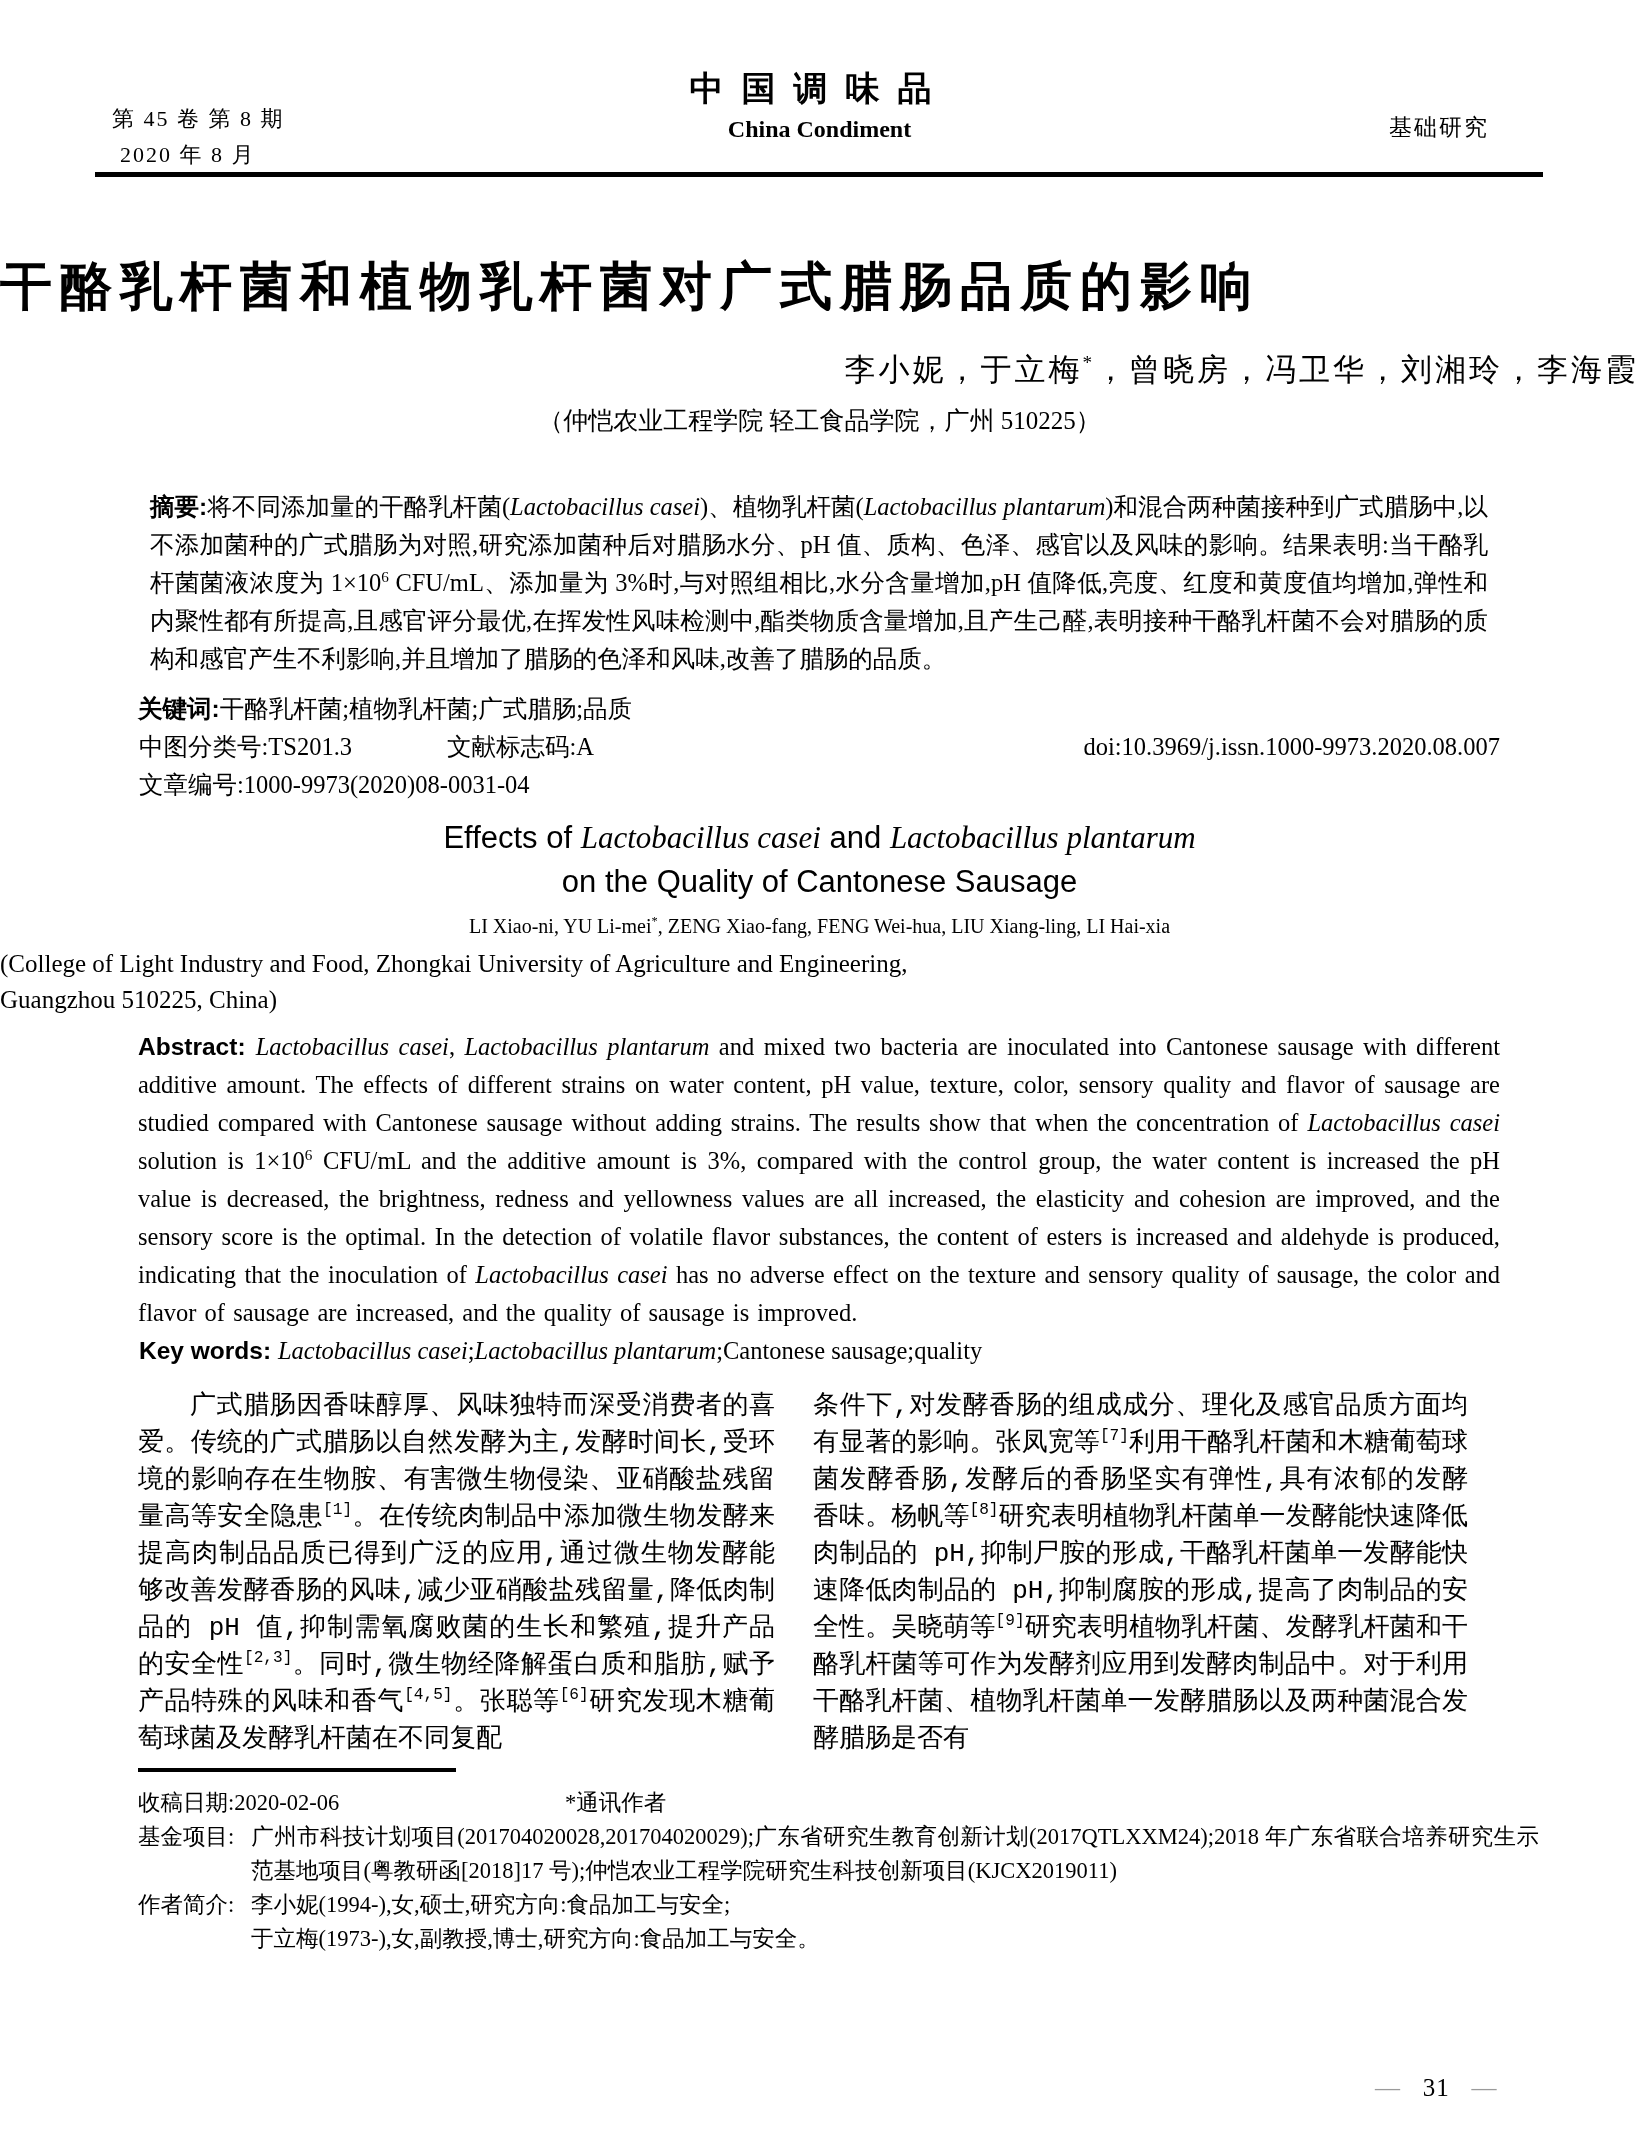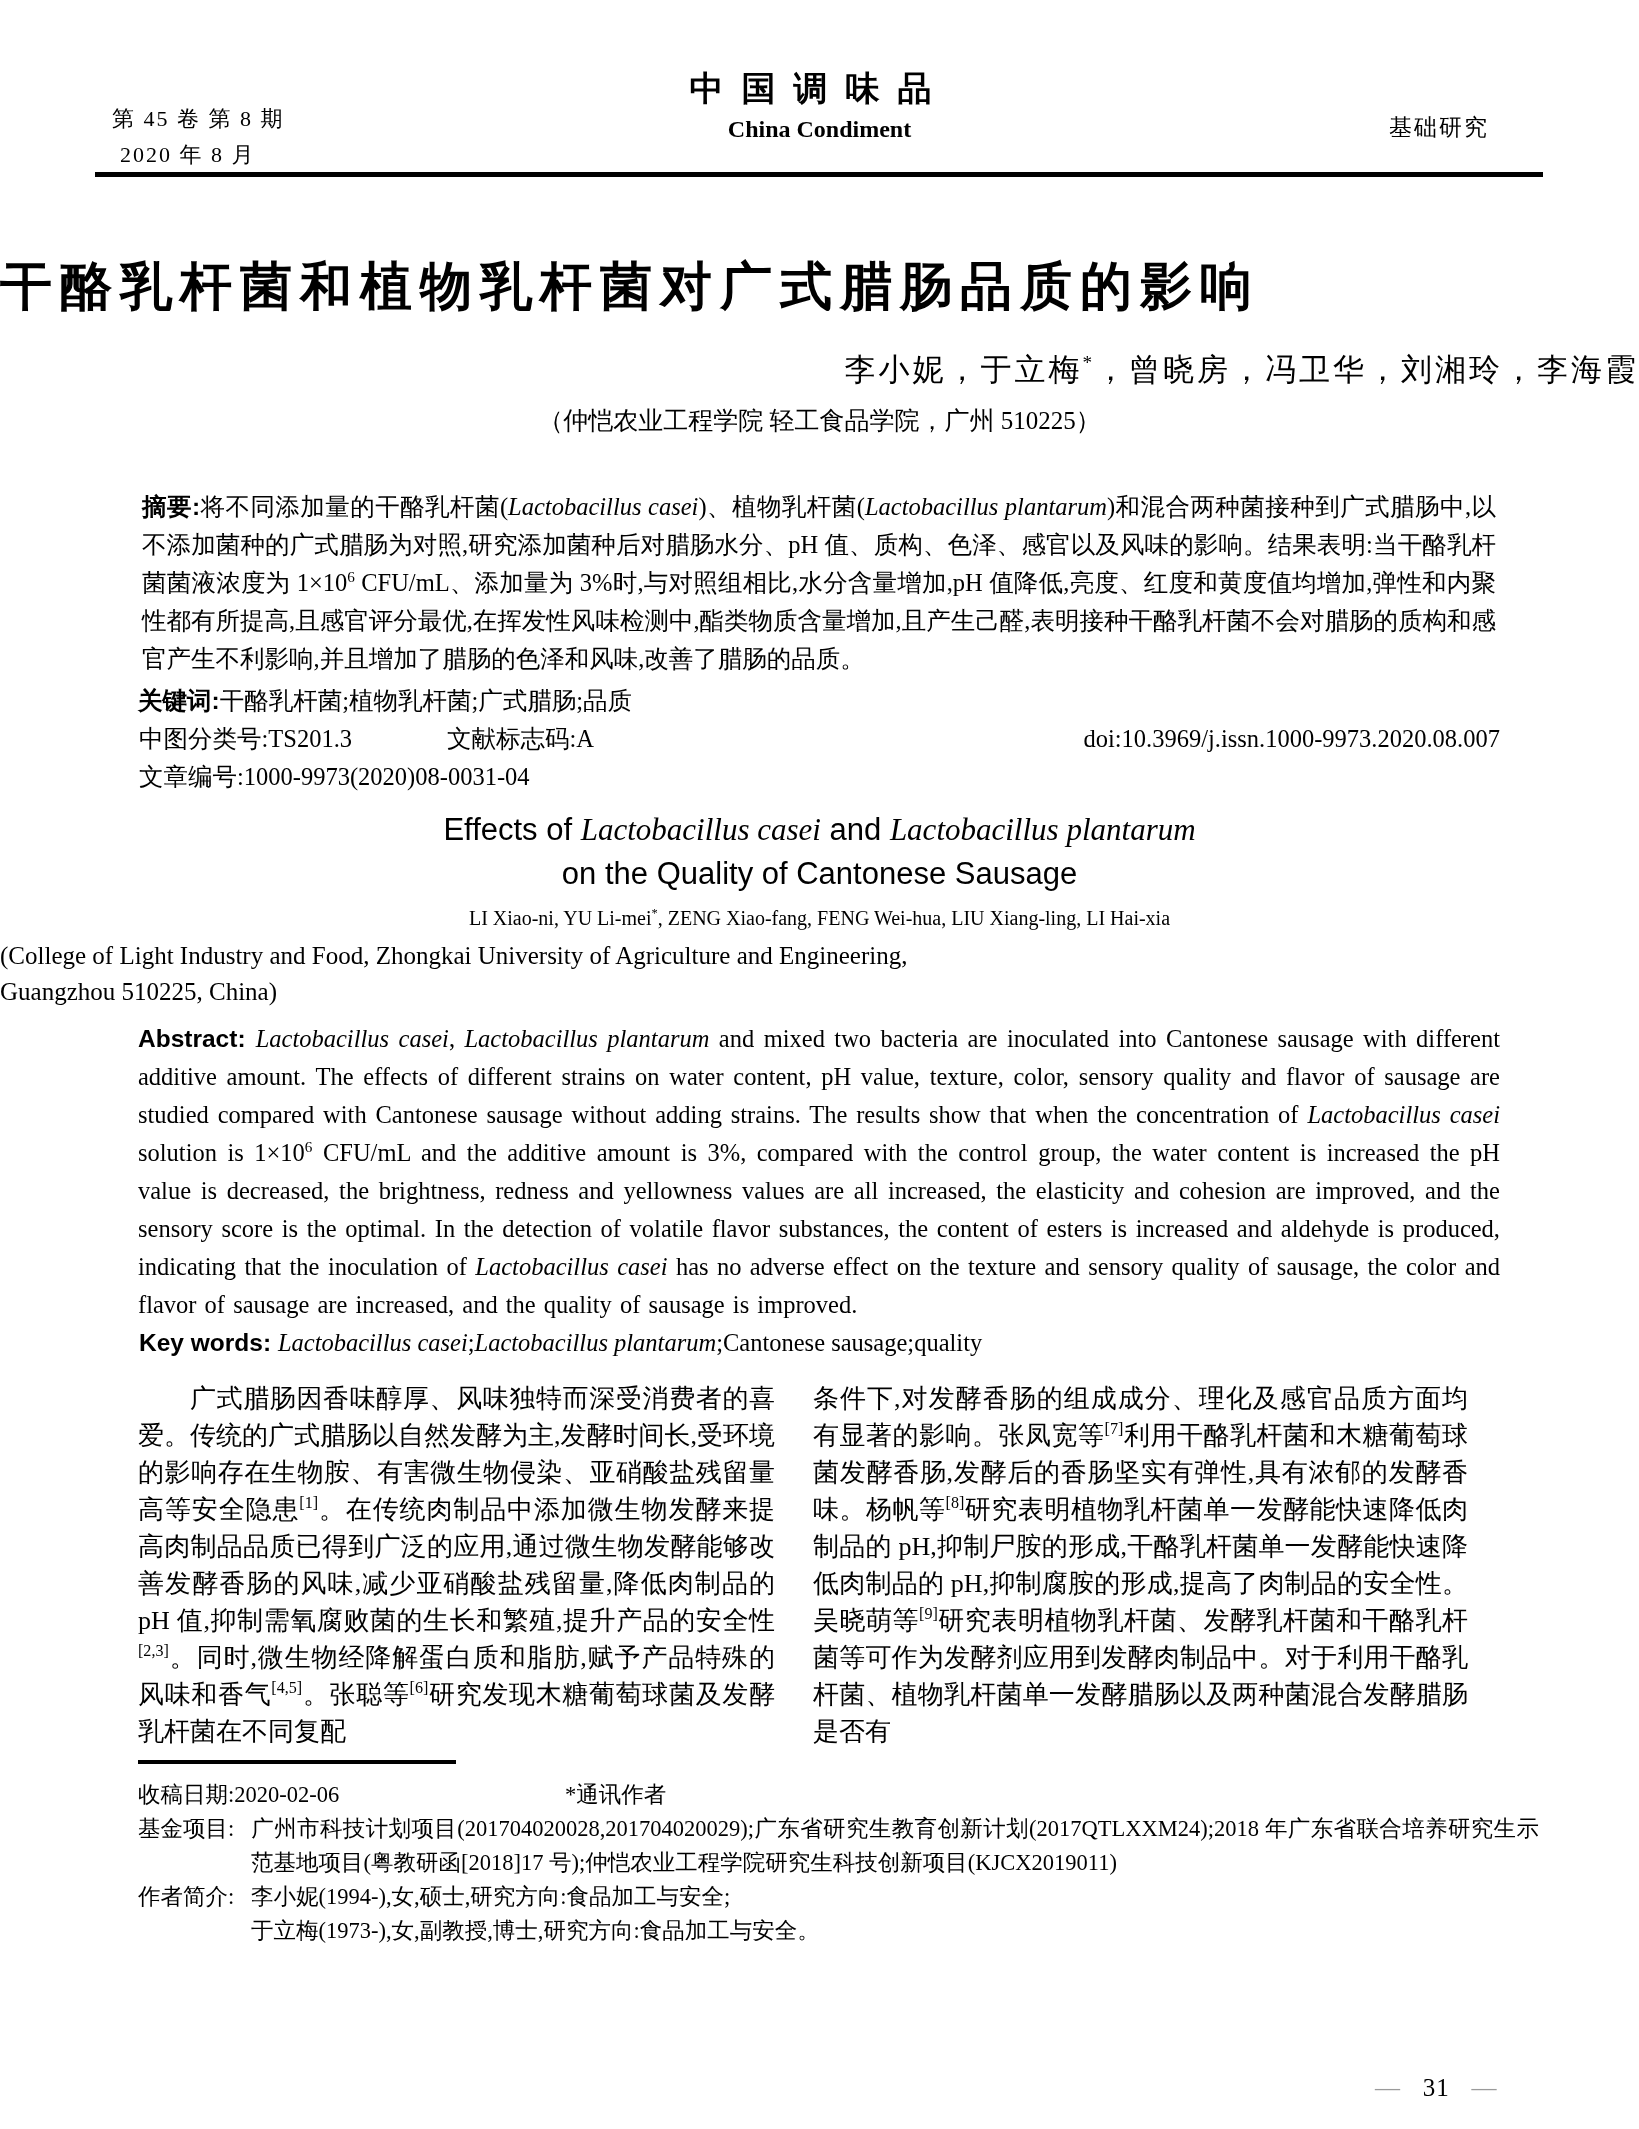--- a/index.html
+++ b/index.html
@@ -23,37 +23,37 @@
   .hdr-section{position:absolute;top:112px;right:150px;font-size:23px;letter-spacing:2px;}
   .hdr-rule{position:absolute;top:172px;left:95px;width:1448px;height:5px;background:#000;}
   
   .flow{position:absolute;top:0;left:0;width:100%;padding-top:252px;}
   .title-cn{margin:0;text-align:left;
     font-family:"Liberation Sans","DejaVu Sans",sans-serif;font-weight:bold;
     font-size:52px;letter-spacing:8px;line-height:68px;}
   .authors-cn{margin:30px 0 0 12px;text-align:right;font-size:31px;letter-spacing:3px;line-height:40px;}
   .affil-cn{margin:14px 0 0 0;text-align:center;font-size:25px;line-height:34px;}
   .abs-block{margin:50px 139px 0 138px;}
-  .abs-cn{margin:4px;font-size:24.5px;line-height:38px;text-align:justify;}
+  .abs-cn{margin:12px;font-size:24.5px;line-height:38px;text-align:justify;}
   .kw-cn{margin:0;font-size:24.5px;line-height:38px;}
   .clc-line{display:flex;margin:0 139px;font-size:24.5px;line-height:38px;}
   .clc-doc{margin-left:95px;}
   .clc-doi{margin-left:auto;}
   .art-id{margin:0 139px;font-size:24.5px;line-height:38px;}
   
   .en-title{margin:12px 0 0 0;text-align:center;font-size:31px;line-height:44px;}
   .en-title2{margin:0;text-align:center;font-size:31px;line-height:44px;
     font-family:"Liberation Sans","DejaVu Sans",sans-serif;}
   .en-authors{margin:2px 0 0 0;text-align:center;font-size:20px;line-height:40px;}
   .en-affil{margin:0;text-align:left;font-size:25px;line-height:36px;}
   .en-abs{margin:10px 139px 0 138px;font-size:24.5px;line-height:38px;
     text-align:justify;word-spacing:2px;}
   .en-kw{margin:0 139px;font-size:24.5px;line-height:38px;}
   
-  .columns{display:flex;margin:18px 139px 0 138px;gap:38px;}
+  .columns{display:flex;margin:18px 139px 0 138px;gap:38px;font-family:Liberation Mono, monospace;}
   .col-left{width:637px;}
   .col-right{width:655px;}
   .body-p{margin:0;font-size:26px;line-height:37px;text-align:justify;}
   .indent{text-indent:2em;}
   
   .fn-rule{margin:10px 0 0 138px;width:318px;height:4px;background:#000;}
   .footnotes{margin:14px 100px 0 138px;font-size:22.5px;line-height:34px;}
   .fn-line{margin:0;}
   .fn-star{display:inline-block;margin-left:220px;}
   .hang{margin:0;padding-left:113px;text-align:justify;}

